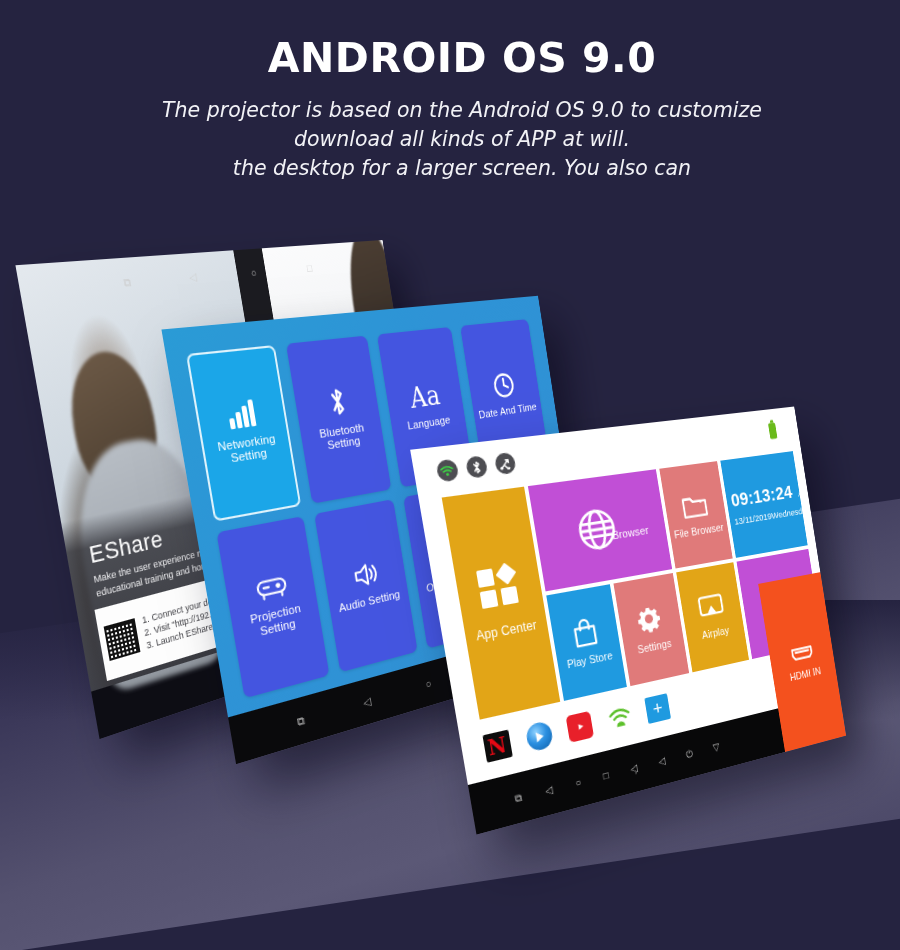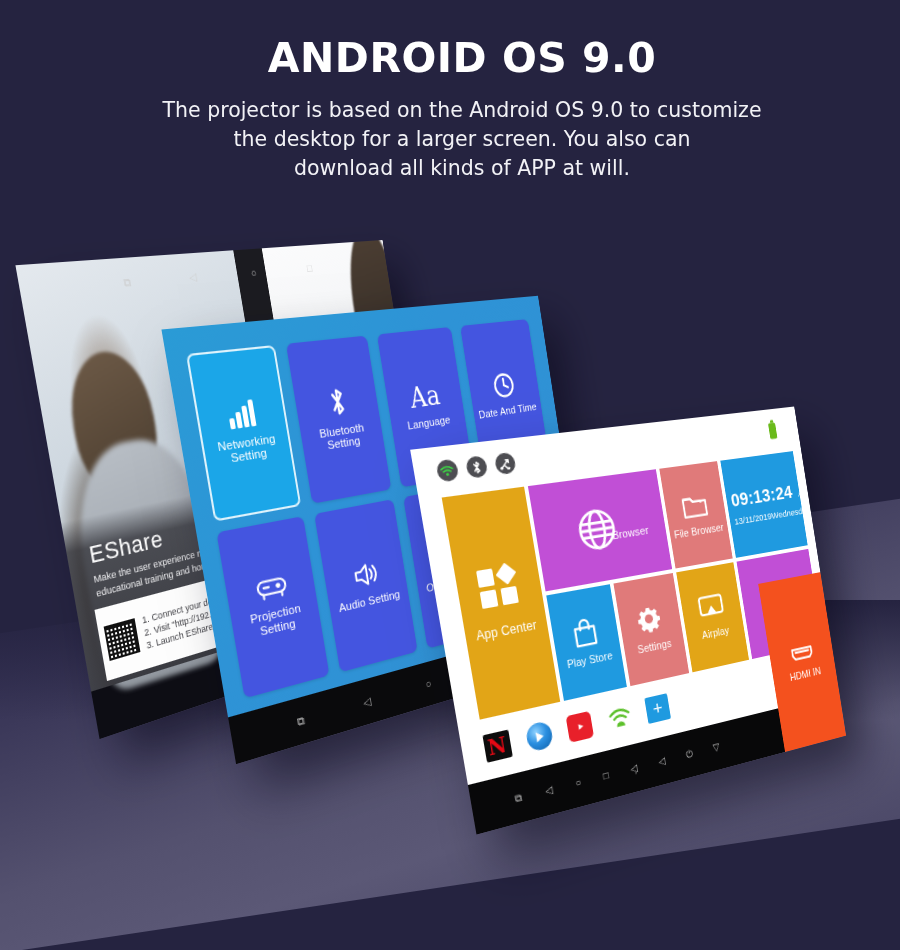--- a/index.html
+++ b/index.html
@@ -33,21 +33,21 @@
   
   #header { position: absolute; left: 0; top: 34px; width: 900px; text-align: center; z-index: 40; padding-left: 24px; }
   #title {
     color: #ffffff; font-size: 41px; font-weight: 800; letter-spacing: .5px;
     font-family: "DejaVu Sans", sans-serif;
   }
   #subtitle {
     margin-top: 14px; color: #f2f2f6; font-size: 20.5px; line-height: 1.42;
     font-family: "DejaVu Sans", sans-serif; font-weight: 400;
   }
-  #subtitle div { white-space: nowrap; }
+  #subtitle div { white-space: nowrap; font-style: italic; }
 
   
   .screen {
     position: absolute;
     transform-style: preserve-3d;
     backface-visibility: hidden;
   }
   .panel { position: relative; width: 100%; height: 100%; overflow: hidden; }
 
   
@@ -238,22 +238,22 @@
 
 <div id="stage">
 
   <div id="floor"></div>
   <div id="floor-fade"></div>
 
   <div id="header">
     <div id="title">ANDROID OS 9.0</div>
     <div id="subtitle">
       <div>The projector is based on the Android OS 9.0 to customize</div>
+      <div>download all kinds of APP at will.</div>
       <div>the desktop for a larger screen. You also can</div>
-      <div>download all kinds of APP at will.</div>
     </div>
   </div>
 
   <div class="screen" id="screen1">
     <div class="panel">
       <div class="photo-wrap">
         <div class="photo-left">
           <div class="head-a"></div>
         </div>
         <div class="photo-mid"></div>

